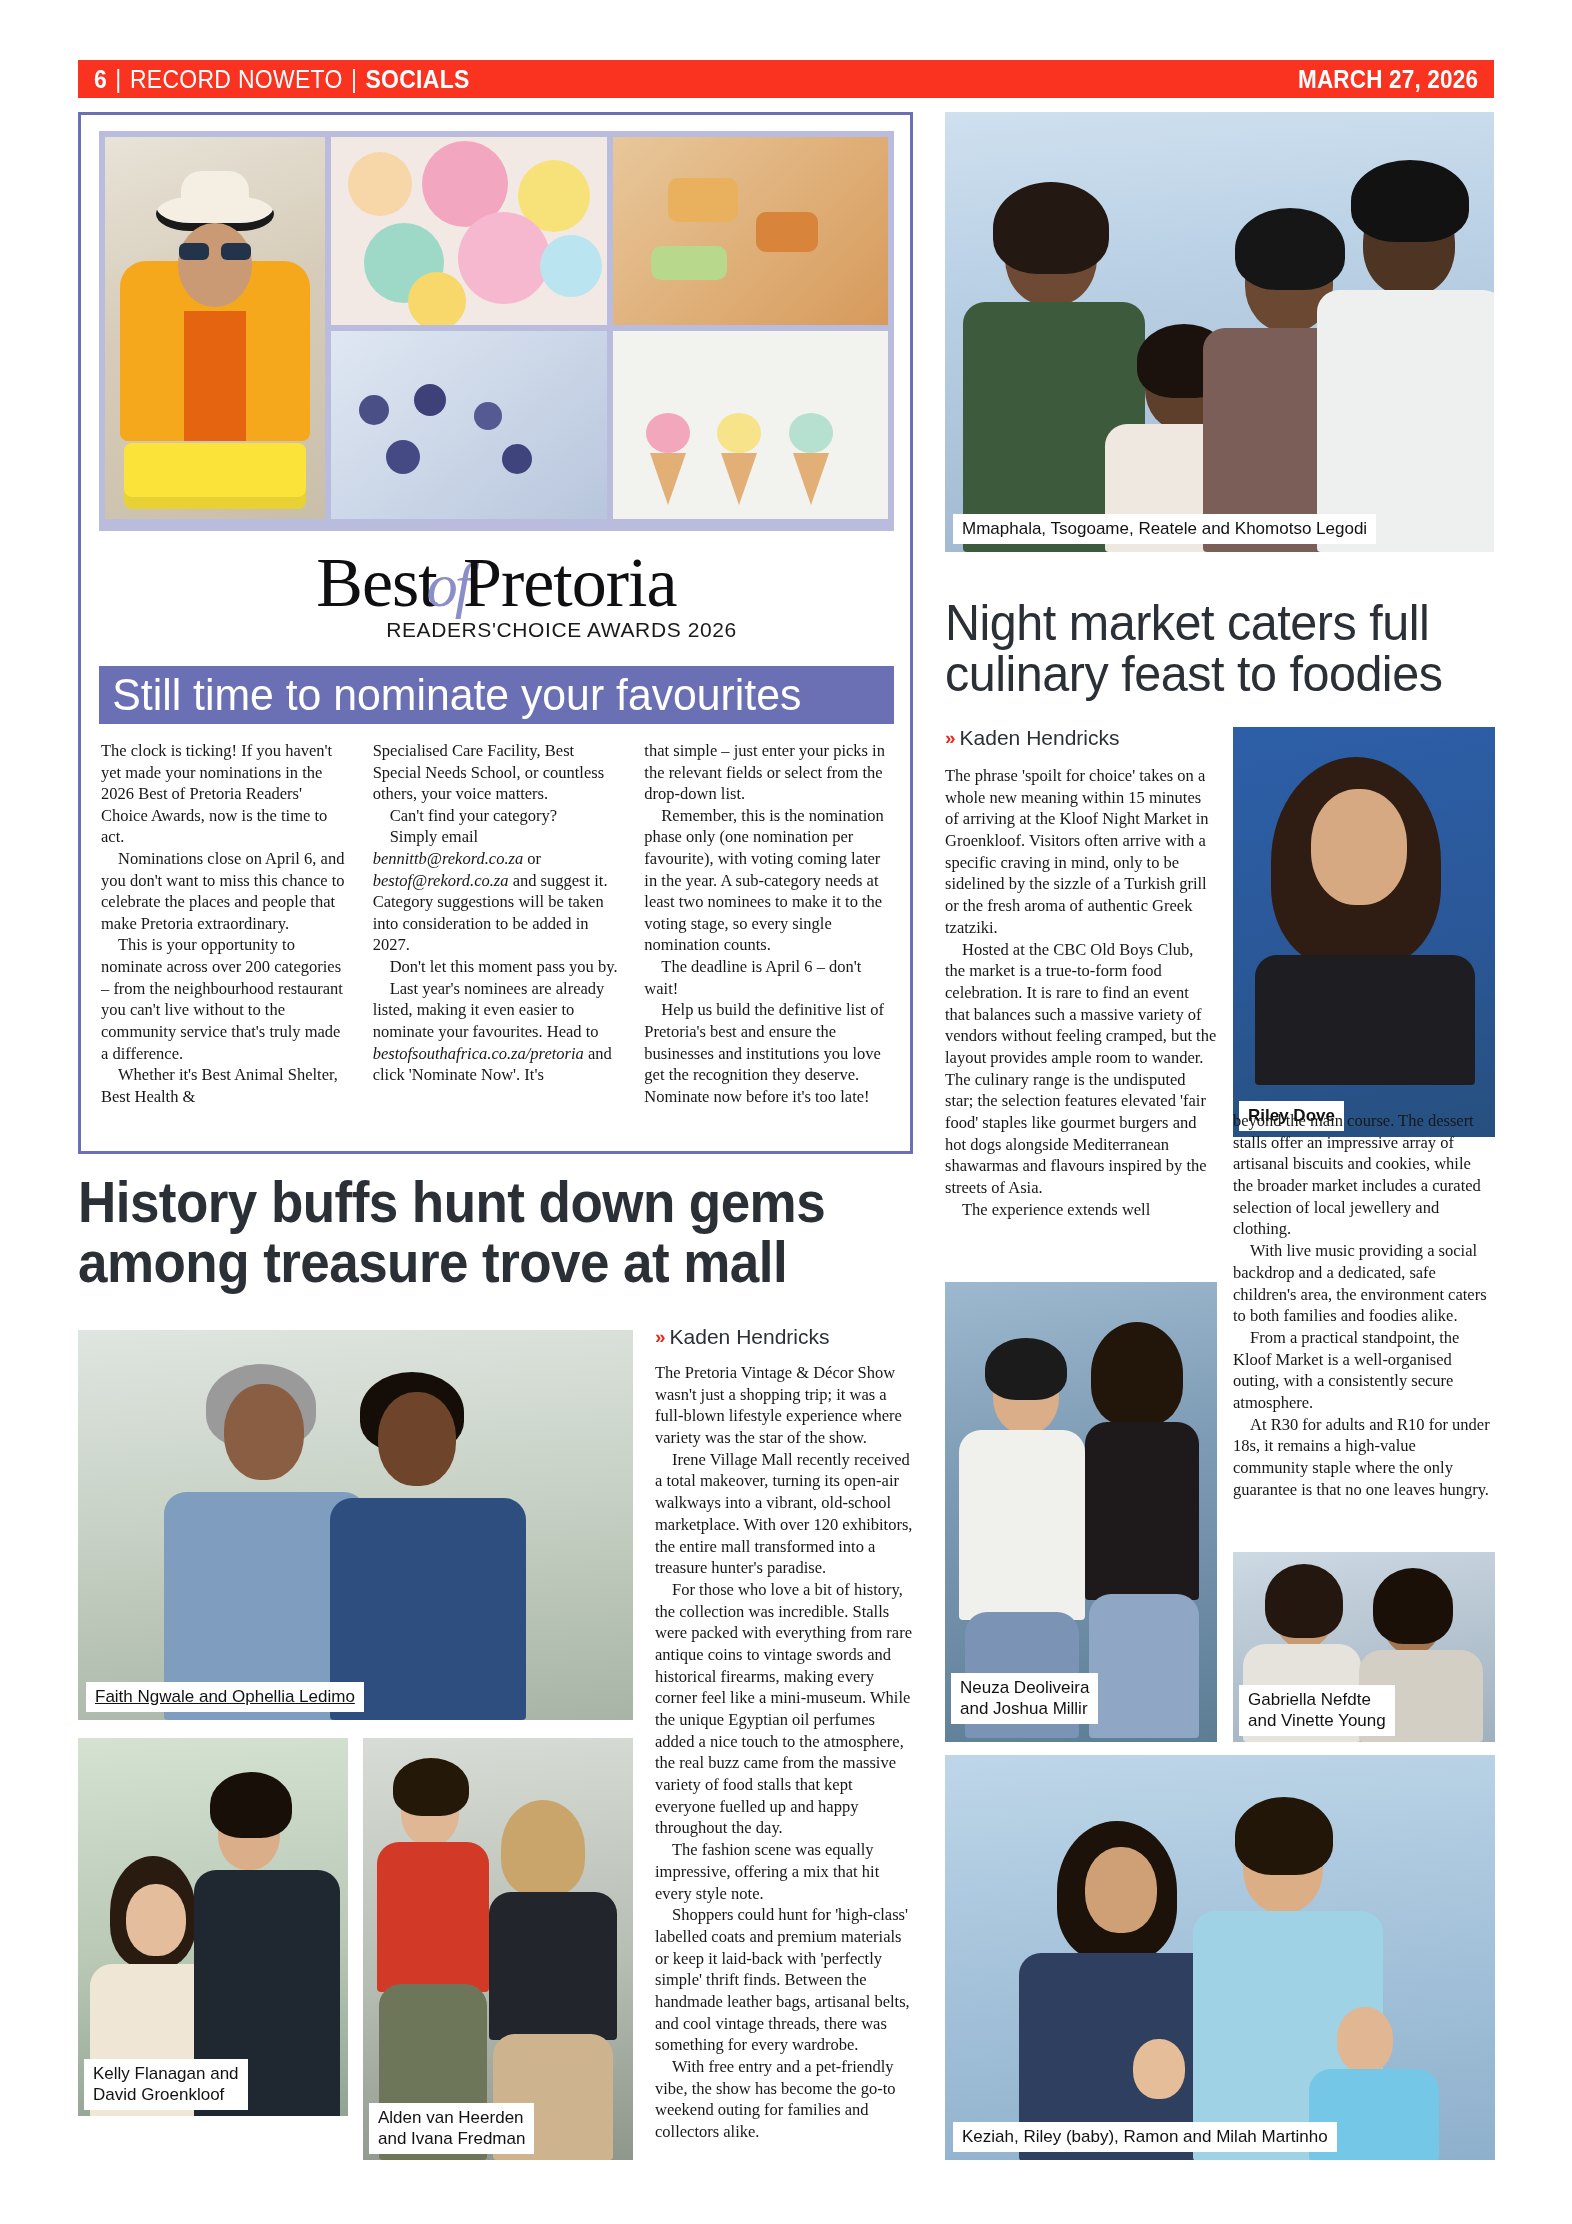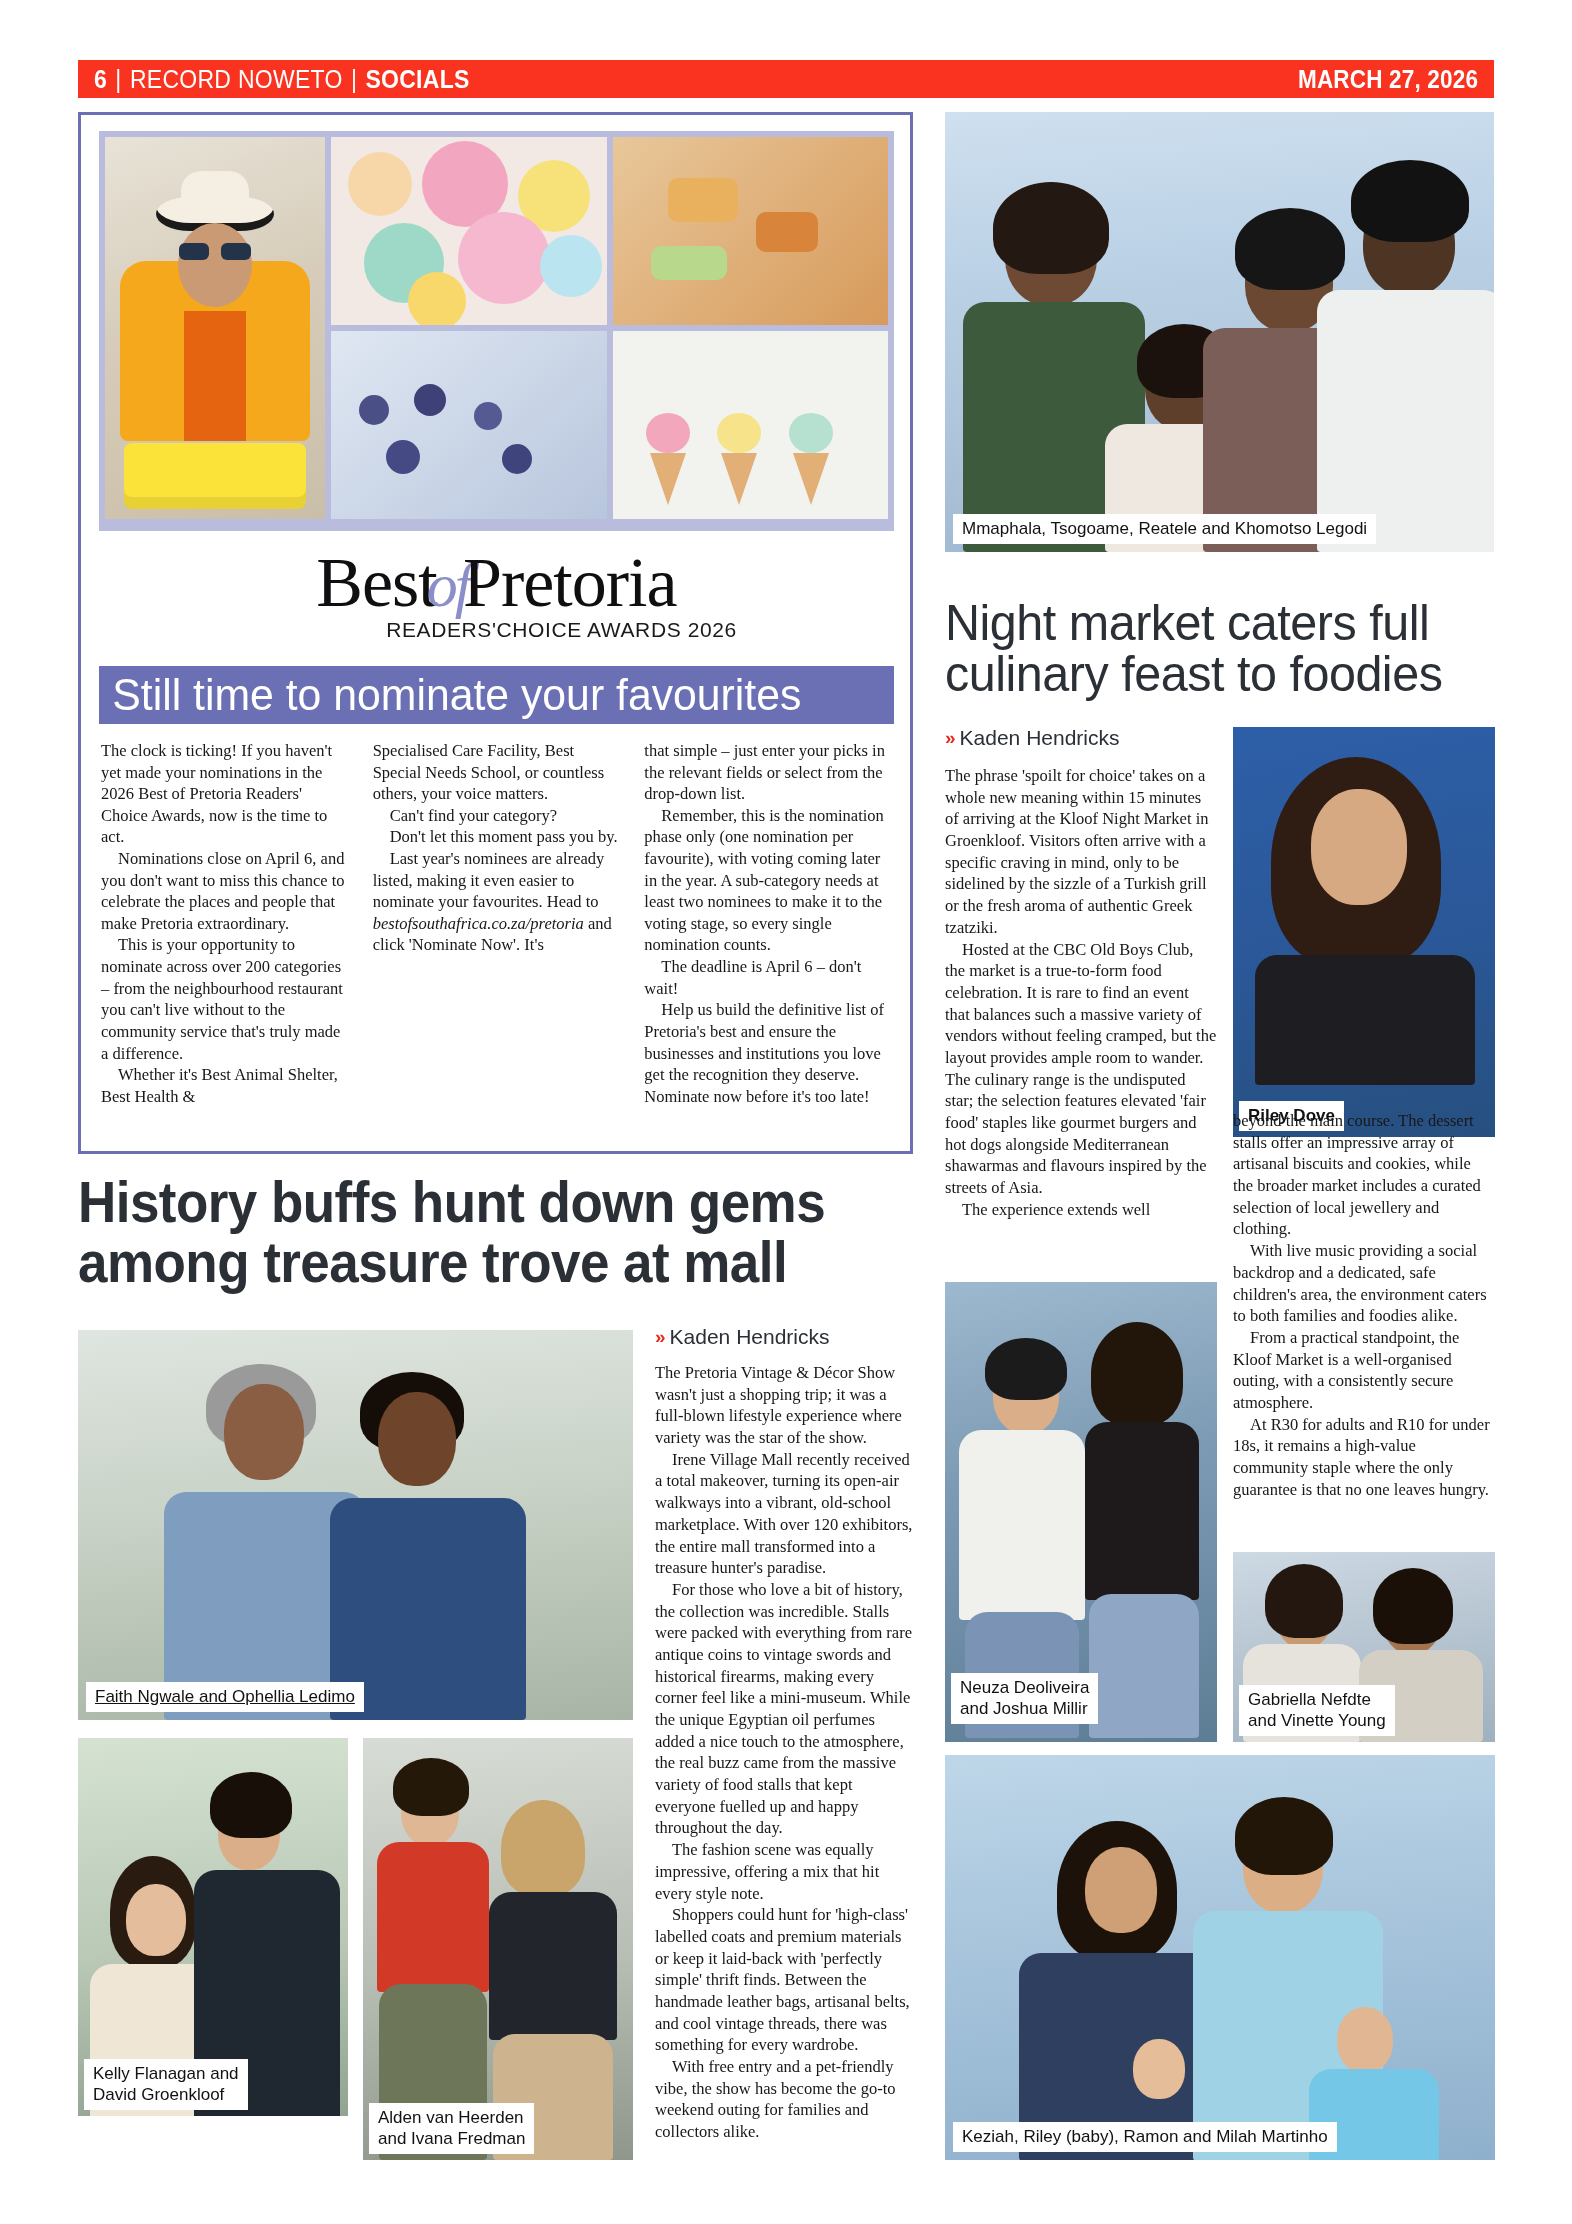--- a/index.html
+++ b/index.html
@@ -452,20 +452,21 @@
       <div class="promo-col">
         <p>The clock is ticking! If you haven't yet made your nominations in the 2026 Best of Pretoria Readers' Choice Awards, now is the time to act.</p>
         <p class="ind">Nominations close on April 6, and you don't want to miss this chance to celebrate the places and people that make Pretoria extraordinary.</p>
         <p class="ind">This is your opportunity to nominate across over 200 categories – from the neighbourhood restaurant you can't live without to the community service that's truly made a difference.</p>
         <p class="ind">Whether it's Best Animal Shelter, Best Health &amp;</p>
       </div>
 
       <div class="promo-col">
         <p>Specialised Care Facility, Best Special Needs School, or countless others, your voice matters.</p>
         <p class="ind">Can't find your category?</p>
+        <p class="ind">Simply email <i>bennittb@rekord.co.za</i> or <i>bestof@rekord.co.za</i> and suggest it. Category suggestions will be taken into consideration to be added in 2027.</p>
         <p class="ind">Don't let this moment pass you by.</p>
         <p class="ind">Last year's nominees are already listed, making it even easier to nominate your favourites. Head to <i>bestofsouthafrica.co.za/pretoria</i> and click 'Nominate Now'. It's</p>
       </div>
 
       <div class="promo-col">
         <p>that simple – just enter your picks in the relevant fields or select from the drop-down list.</p>
         <p class="ind">Remember, this is the nomination phase only (one nomination per favourite), with voting coming later in the year. A sub-category needs at least two nominees to make it to the voting stage, so every single nomination counts.</p>
         <p class="ind">The deadline is April 6 – don't wait!</p>
         <p class="ind">Help us build the definitive list of Pretoria's best and ensure the businesses and institutions you love get the recognition they deserve. Nominate now before it's too late!</p>
       </div>

